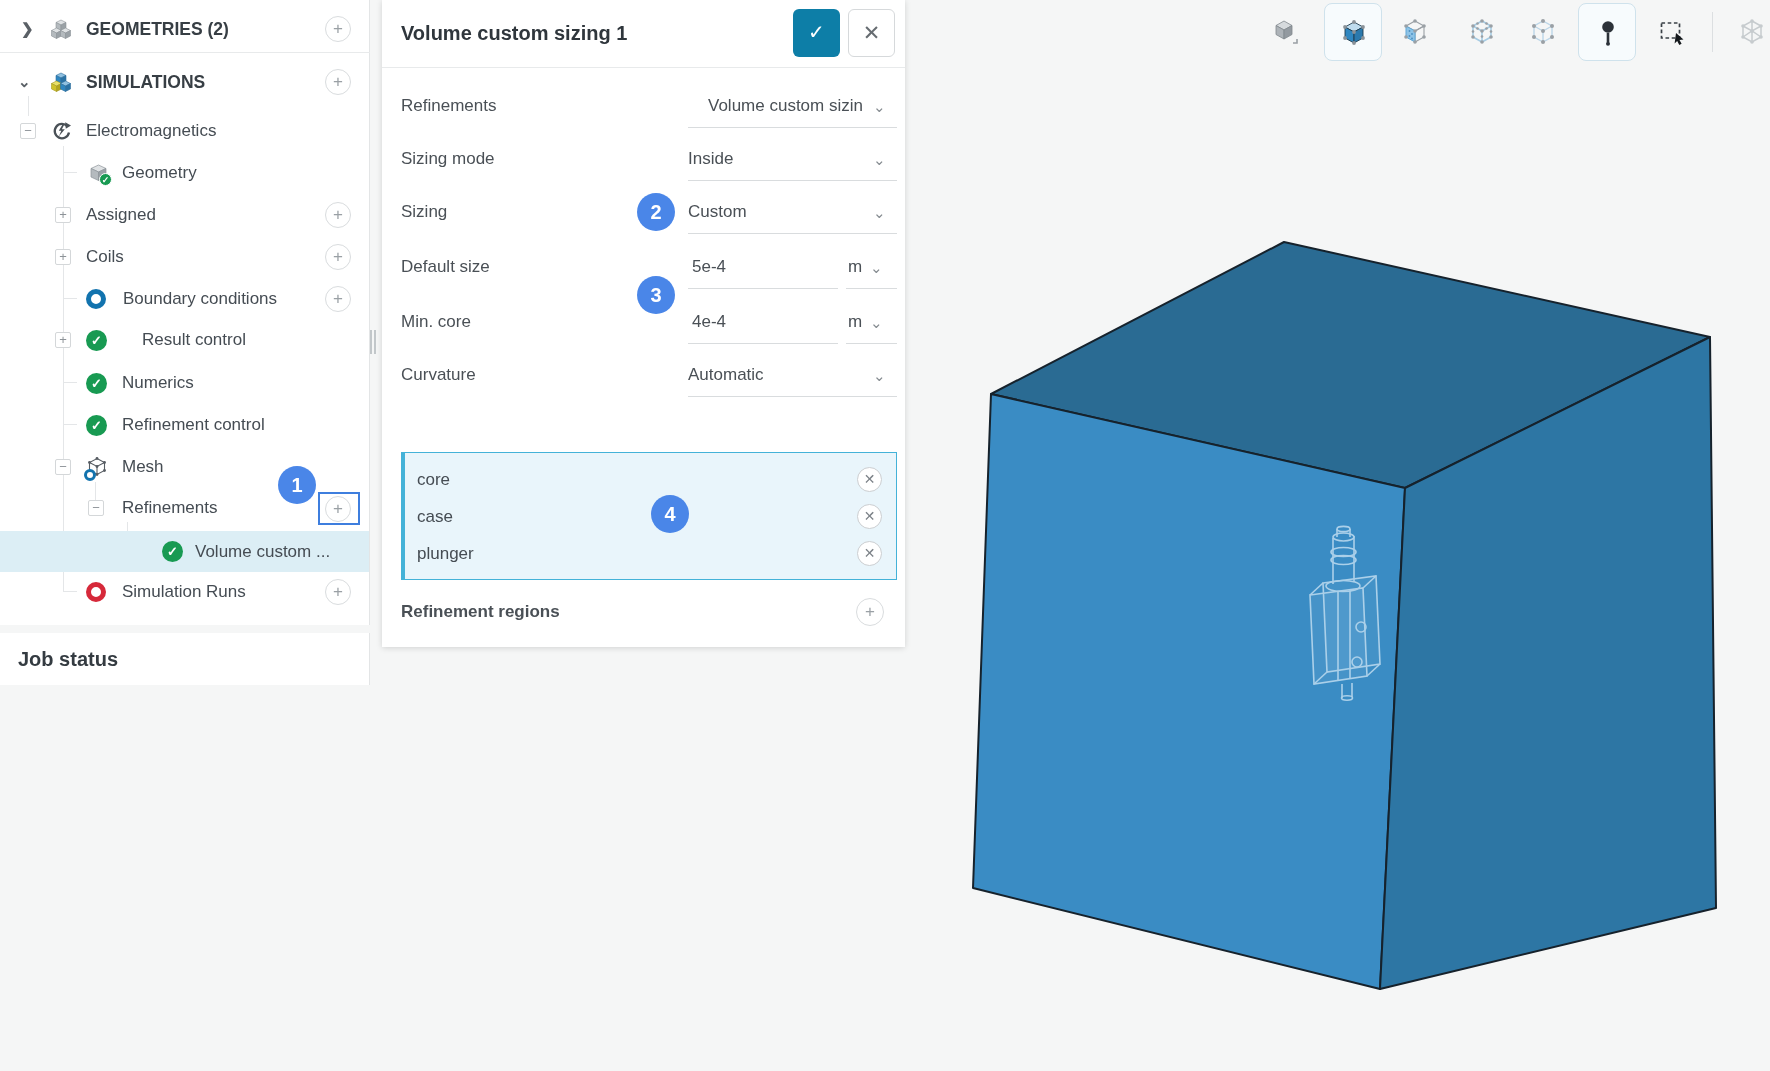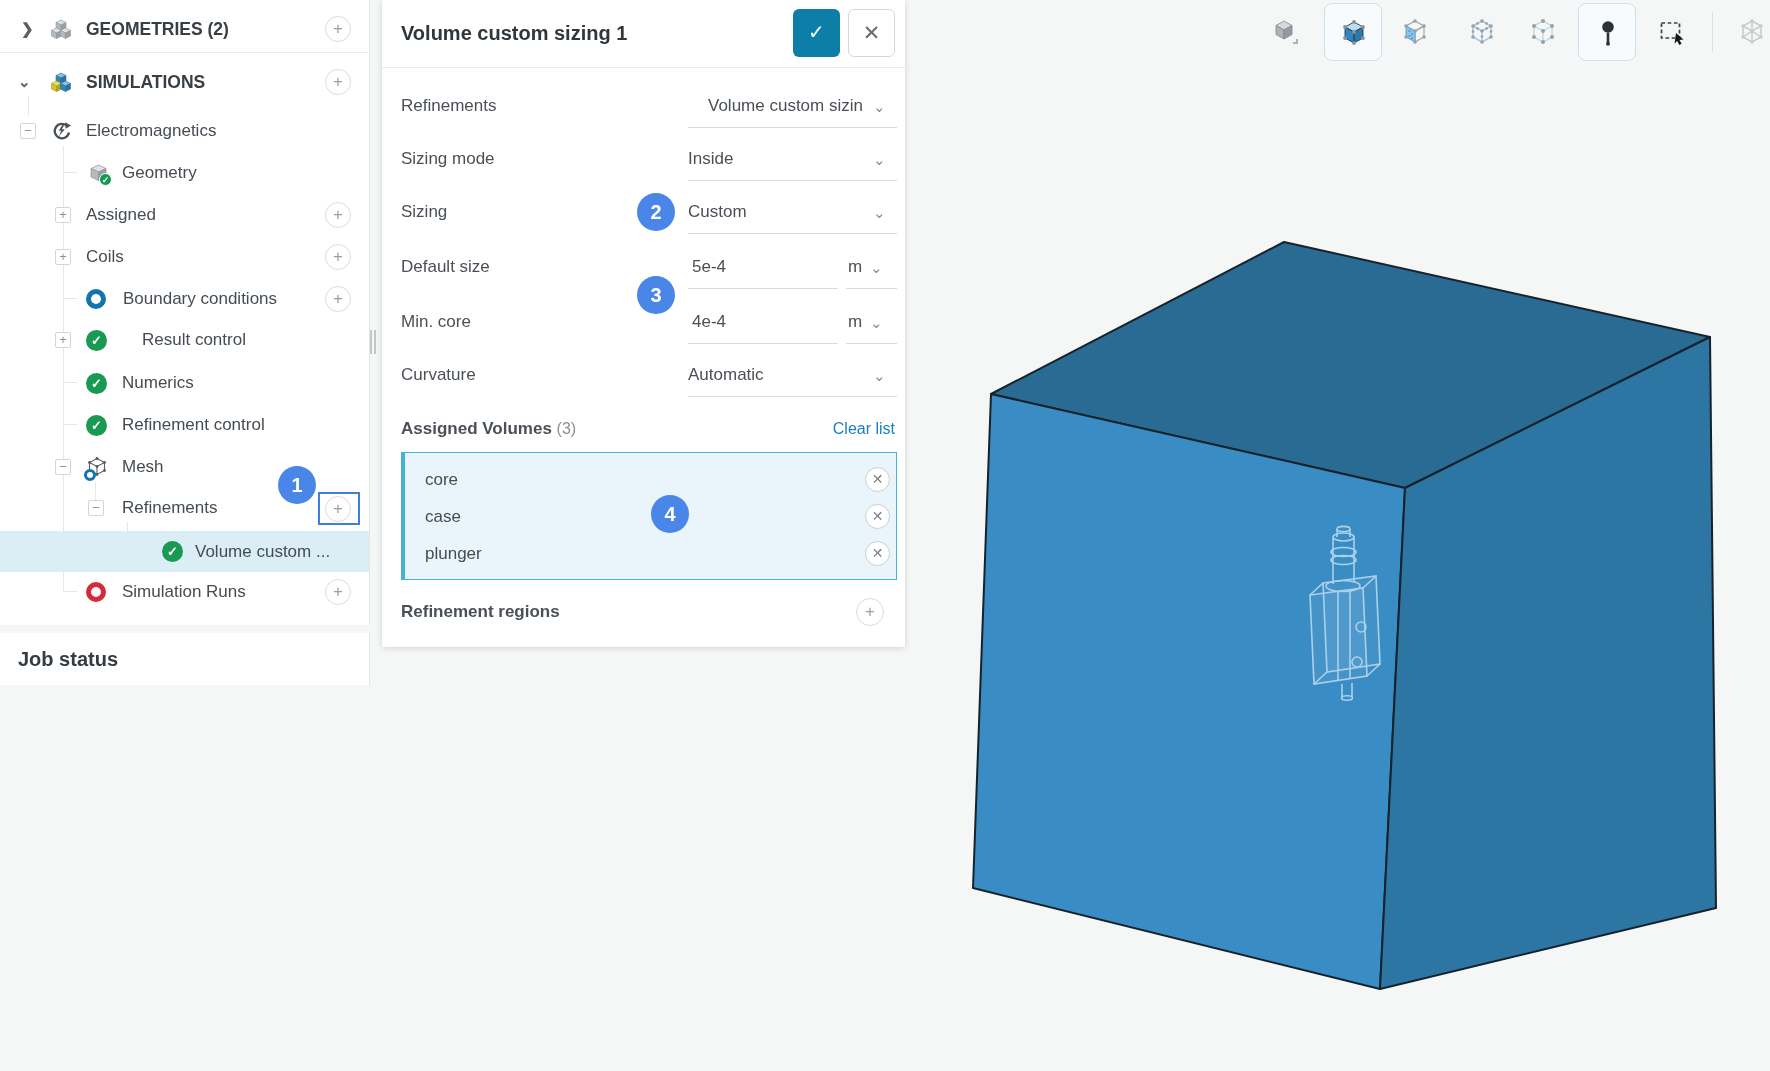--- a/index.html
+++ b/index.html
@@ -44,21 +44,21 @@
   .prow .plabel { position:absolute; left:19px; line-height:32px; font-size:17px; color:#4a5056; }
   .pvalue { position:absolute; left:306px; width:196px; line-height:32px; font-size:17px; color:#4a5056; white-space:nowrap; overflow:hidden; }
   .pnum { position:absolute; left:310px; line-height:32px; font-size:17px; color:#4a5056; }
   .punit { position:absolute; left:466px; line-height:32px; font-size:17px; color:#4a5056; }
   .sel-caret { position:absolute; top:1px; line-height:32px; font-size:15px; color:#83898e; }
   .u-line { position:absolute; top:37px; height:1px; background:#d9dcde; }
   .sec-title { font-size:17px; font-weight:bold; color:#353c42; }
   .sec-count { font-size:16px; font-weight:normal; color:#8a9095; }
   .link { font-size:16px; color:#1b7dc2; }
   #assigned-box { position:absolute; left:19px; top:452px; width:496px; height:128px; background:#e9f5fb; border:1.5px solid #44b2d8; border-left:4px solid #44b2d8; }
-  .avitem { position:absolute; left:8px; width:100%; height:37px; }
+  .avitem { position:absolute; left:0; width:100%; height:37px; }
   .avitem span.nm { position:absolute; left:12px; line-height:37px; font-size:17px; color:#454c53; }
   .xcircle { position:absolute; right:14px; top:6px; width:25px; height:25px; border-radius:50%; border:1px solid #cbced1; background:#fff; color:#7c8288; text-align:center; line-height:23px; font-size:14px; }
   .pluscirc { position:absolute; width:28px; height:28px; border:1px solid #d9dcde; border-radius:50%; background:#fff; color:#9aa0a5; font-size:17px; line-height:25px; text-align:center; }
 
   
   #viewport { left:905px; top:0; width:865px; height:1071px; }
   .tool-cell { position:absolute; top:3px; width:58px; height:58px; border-radius:8px; }
   .tool-cell.active { border:1px solid #cfe2ec; background:#f7fbfd; }
   .tool-cell svg { position:absolute; left:14px; top:14px; }
   .tool-sep { position:absolute; top:12px; width:1px; height:40px; background:#dcdfe1; }
@@ -280,27 +280,20 @@
     <div class="u-line" style="left:464px;width:51px;"></div>
   </div>
 
   <div class="prow" style="top:359px;">
     <span class="plabel">Curvature</span>
     <span class="pvalue">Automatic</span>
     <span class="sel-caret" style="left:491px;">⌄</span>
     <div class="u-line" style="left:306px;width:209px;"></div>
   </div>
 
-  <div class="prow" style="top:413px;">
-    <span class="plabel sec-title">
-      <span>Assigned Volumes</span>
-      <span class="sec-count">(3)</span>
-    </span>
-    <span class="link" style="position:absolute;right:10px;line-height:32px;">Clear list</span>
-  </div>
 
   <div id="assigned-box">
     <div class="avitem" style="top:8px;">
       <span class="nm">core</span>
       <span class="xcircle">✕</span>
     </div>
     <div class="avitem" style="top:45px;">
       <span class="nm">case</span>
       <span class="xcircle">✕</span>
     </div>

